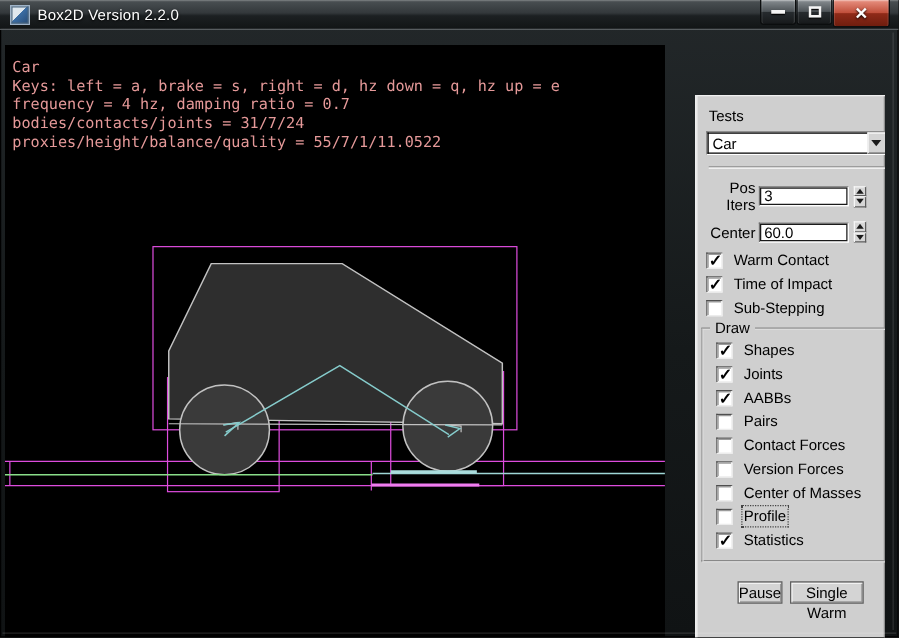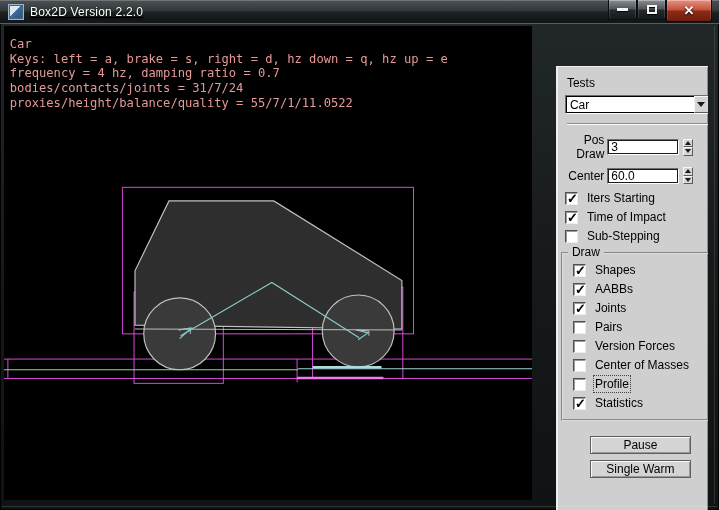--- a/index.html
+++ b/index.html
@@ -9,36 +9,36 @@
     --shape-outline:#c2c2c2;
     --shape-fill:#2e2e2e;
     --wheel-fill:#3a3a3a;
     --joint:#86cccc;
     --ground:#8ade8a;
     --kinematic-line:#9ed6d6;
     --panel-bg:#cfcfcf;
   }
   *{box-sizing:border-box;margin:0;padding:0}
   body{background:#444;font-family:"Liberation Sans",sans-serif;}
-  .window{position:relative;width:719px;height:510px;background:linear-gradient(180deg,#23282a 0%,#15191a 55%,#101314 100%);box-shadow:inset 0 0 0 1px #000;overflow:hidden;text-decoration:underline;}
+  .window{position:relative;width:719px;height:510px;background:linear-gradient(180deg,#23282a 0%,#15191a 55%,#101314 100%);box-shadow:inset 0 0 0 1px #000;overflow:hidden;}
 
   
   .titlebar{position:relative;height:24px;background:linear-gradient(180deg,#4b5154 0%,#33383b 45%,#1c2022 55%,#121516 100%);border-bottom:1px solid #585d60;display:flex;align-items:center;box-shadow:inset 0 1px 0 rgba(255,255,255,.22);}
   .app-icon{width:16px;height:16px;margin:0 6px 0 8px;background:linear-gradient(135deg,#dfe7ee 0%,#dfe7ee 45%,#3c6ea5 45%,#274a74 100%);border:1px solid #9fb3c8;box-shadow:inset 0 0 0 1px #4a667f;}
   .window-title{color:#fff;font-size:12px;text-shadow:0 1px 2px #000;letter-spacing:.2px;}
   .caption-buttons{position:absolute;top:0;right:7px;display:flex;}
   .cap-btn{height:20px;border:1px solid #0b0d0e;border-top:none;border-radius:0 0 3px 3px;display:flex;align-items:center;justify-content:center;box-shadow:inset 0 1px 0 rgba(255,255,255,.35),inset 1px 0 0 rgba(255,255,255,.12),inset -1px 0 0 rgba(255,255,255,.12);cursor:pointer;}
   .cap-min,.cap-max{width:29px;background:linear-gradient(180deg,#888e92 0%,#4e5458 48%,#262b2e 52%,#17191b 100%);}
   .cap-close{width:46px;height:22px;background:linear-gradient(180deg,#e89181 0%,#c1503c 48%,#8f2a18 52%,#6f1d0e 100%);}
   .glyph-min{width:11px;height:3px;background:#f4f4f4;box-shadow:0 1px 1px #000;}
   .glyph-max{width:10px;height:9px;border:2px solid #f4f4f4;box-shadow:0 1px 1px #000, inset 0 1px 1px #000;}
   .glyph-close{color:#fff;font-size:13px;font-weight:bold;text-shadow:0 1px 2px #000;line-height:1;}
 
   
-  .content{position:absolute;left:4px;top:26px;width:704px;height:474px;display:flex;gap:24px;}
+  .content{position:absolute;left:4px;top:36px;width:704px;height:474px;display:flex;gap:24px;}
   .sim-canvas{display:block;width:544px;height:474px;background:var(--canvas-bg);}
   .sim-canvas text{font-family:"DejaVu Sans Mono",monospace;font-size:12.5px;fill:var(--info-text);}
 
   
   .edge-b{position:absolute;left:2px;right:2px;bottom:3px;height:1px;background:rgba(255,255,255,.14);}
   .edge-r{position:absolute;right:4px;top:26px;bottom:6px;width:1px;background:rgba(255,255,255,.12);}
 
   
   .panel{width:156px;height:474px;background:var(--panel-bg);border-left:1px solid #eee;box-shadow:inset 1px 1px 0 #f0f0f0,inset -1px -1px 0 #8f8f8f;padding:8px 15px 0 8px;font-size:12px;color:#000;overflow:hidden;margin-top:40px;}
   .tests-label{margin:2px 0 5px 2px;}
@@ -59,21 +59,21 @@
 
   .check-row{display:flex;align-items:center;height:16px;margin-bottom:3px;}
   .checkbox{width:13px;height:13px;background:#fff;border:1px solid;border-color:#4f4f4f #ececec #ececec #4f4f4f;box-shadow:inset 1px 1px 0 #9b9b9b;position:relative;cursor:pointer;flex:none;}
   .checkbox.checked::after{content:"✓";position:absolute;left:1px;top:-2px;font-size:13px;font-weight:bold;color:#000;}
   .check-label{margin-left:9px;white-space:nowrap;}
   .check-label.focused{outline:1px dotted #444;outline-offset:1px;}
 
   .groupbox{position:relative;width:153px;margin:8px 0 0 -4px;border:2px groove #dcdcdc;padding:8px 0 5px 10px;text-align:right;}
   .group-title{position:absolute;top:-9px;left:5px;background:var(--panel-bg);padding:0 4px;}
 
-  .buttons{margin:15px 0 0 25px;width:101px;display:flex;flex-direction:column;gap:6px;}
+  .buttons{margin:15px 0 0 25px;width:101px;display:flex;flex-direction:row;gap:6px;}
   .btn{height:18px;background:#d4d4d4;border:1px solid #5f5f5f;box-shadow:inset 1px 1px 0 #fafafa,inset -1px -1px 0 #979797;font:12px "Liberation Sans",sans-serif;text-align:center;line-height:16px;cursor:pointer;}
 </style>
 </head>
 <body>
 
 <div class="window">
 
   <div class="titlebar">
     <div class="app-icon"></div>
     <div class="window-title">Box2D Version 2.2.0</div>
@@ -143,21 +143,21 @@
         <div class="combo-btn">
           <i class="arrow-down"></i>
         </div>
       </div>
 
       <div class="separator"></div>
 
       <div>
 
   <div class="spinner-row">
-    <span class="sp-label">Pos Draw</span>
+    <span class="sp-label">Pos Iters</span>
     <input class="sp-input" value="3" style="">
     <span class="spinner">
       <span class="spin-btn spin-up">
                 <i></i>
               </span>
       <span class="spin-btn spin-down">
                 <i></i>
               </span>
     </span>
   </div>
@@ -171,21 +171,21 @@
               </span>
       <span class="spin-btn spin-down">
                 <i></i>
               </span>
     </span>
   </div>
 </div>
       <div>
   <div class="check-row">
     <span class="checkbox checked"></span>
-    <span class="check-label">Iters Starting</span>
+    <span class="check-label">Warm Contact</span>
   </div>
 
   <div class="check-row">
     <span class="checkbox checked"></span>
     <span class="check-label">Time of Impact</span>
   </div>
 
   <div class="check-row">
     <span class="checkbox"></span>
     <span class="check-label">Sub-Stepping</span>
@@ -195,35 +195,39 @@
       <div class="groupbox">
         <div class="group-title">Draw</div>
         <div>
   <div class="check-row">
     <span class="checkbox checked"></span>
     <span class="check-label">Shapes</span>
   </div>
 
   <div class="check-row">
     <span class="checkbox checked"></span>
+    <span class="check-label">Joints</span>
+  </div>
+
+  <div class="check-row">
+    <span class="checkbox checked"></span>
     <span class="check-label">AABBs</span>
   </div>
 
   <div class="check-row">
-    <span class="checkbox checked"></span>
-    <span class="check-label">Joints</span>
-  </div>
-
-  <div class="check-row">
     <span class="checkbox"></span>
     <span class="check-label">Pairs</span>
   </div>
 
 
 
+  <div class="check-row">
+    <span class="checkbox"></span>
+    <span class="check-label">Contact Forces</span>
+  </div>
 
   <div class="check-row">
     <span class="checkbox"></span>
     <span class="check-label">Version Forces</span>
   </div>
 
   <div class="check-row">
     <span class="checkbox"></span>
     <span class="check-label">Center of Masses</span>
   </div>

